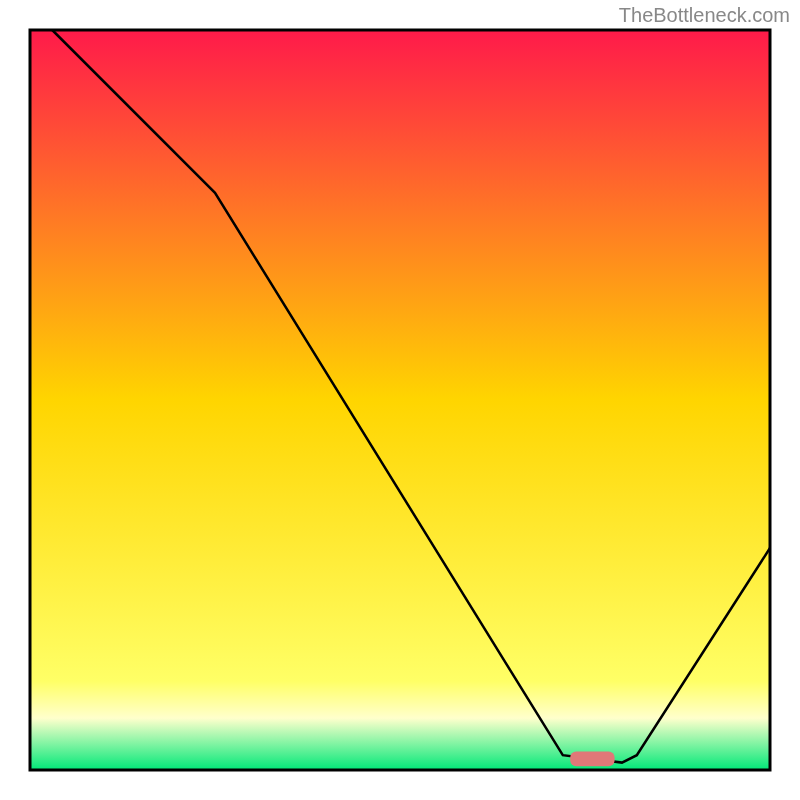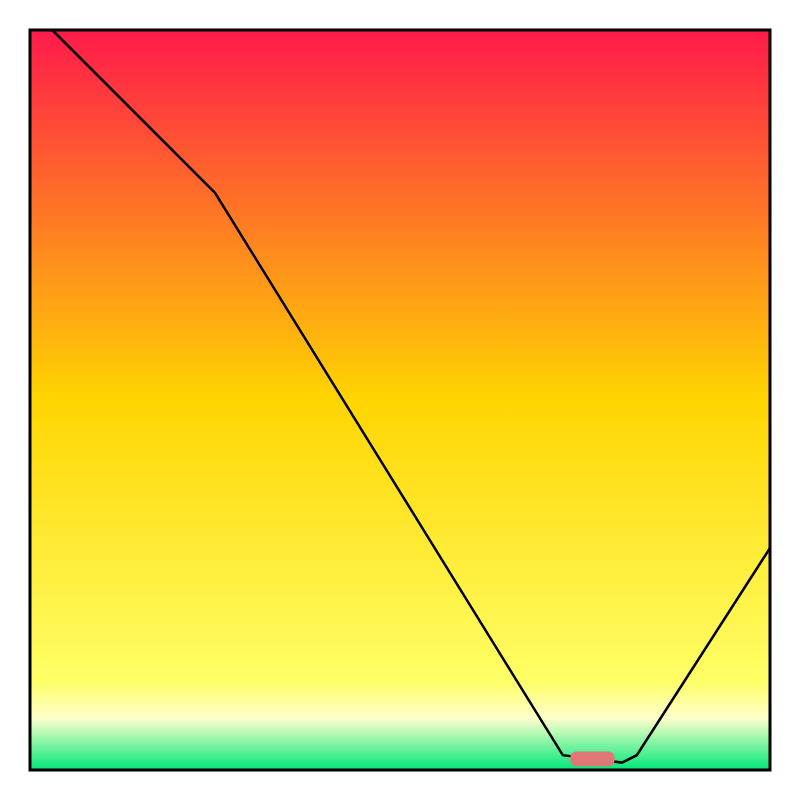--- a/index.html
+++ b/index.html
@@ -39,13 +39,14 @@
           <stop offset="88%" stop-color="#ffff66"></stop>
           <stop offset="93%" stop-color="#ffffcc"></stop>
           <stop offset="100%" stop-color="#00e878"></stop>
         </linearGradient>
     </defs>
     <rect id="plot-bg" fill="url(#bgGradient)" x="30" y="30" width="740" height="740"></rect>
     <path id="curve-path" stroke="#000000" stroke-width="2.5" fill="none" d="M52.2 30 L215 192.79999999999998 L562.8 755.1999999999999 L622 762.6 L636.8 755.1999999999999 L770 548"></path>
     <rect id="marker-rect" rx="6" ry="6" x="570.1999999999999" y="751.5" width="44.40000000000009" height="14.799999999999955" fill="#e07878"></rect>
     <rect id="plot-border" fill="none" stroke="#000000" stroke-width="3" x="30" y="30" width="740" height="740"></rect>
   </svg>
+  <div class="watermark">TheBottleneck.com</div>
 </div>
 
 </body></html>

